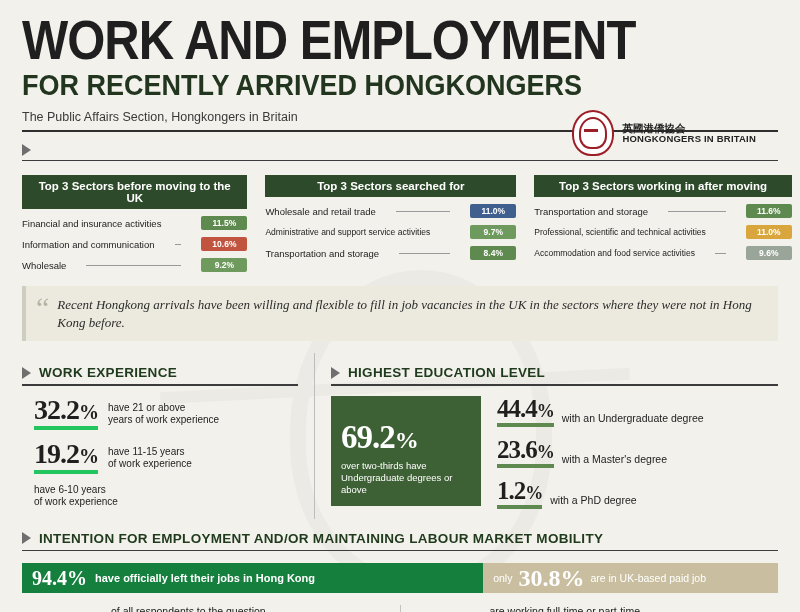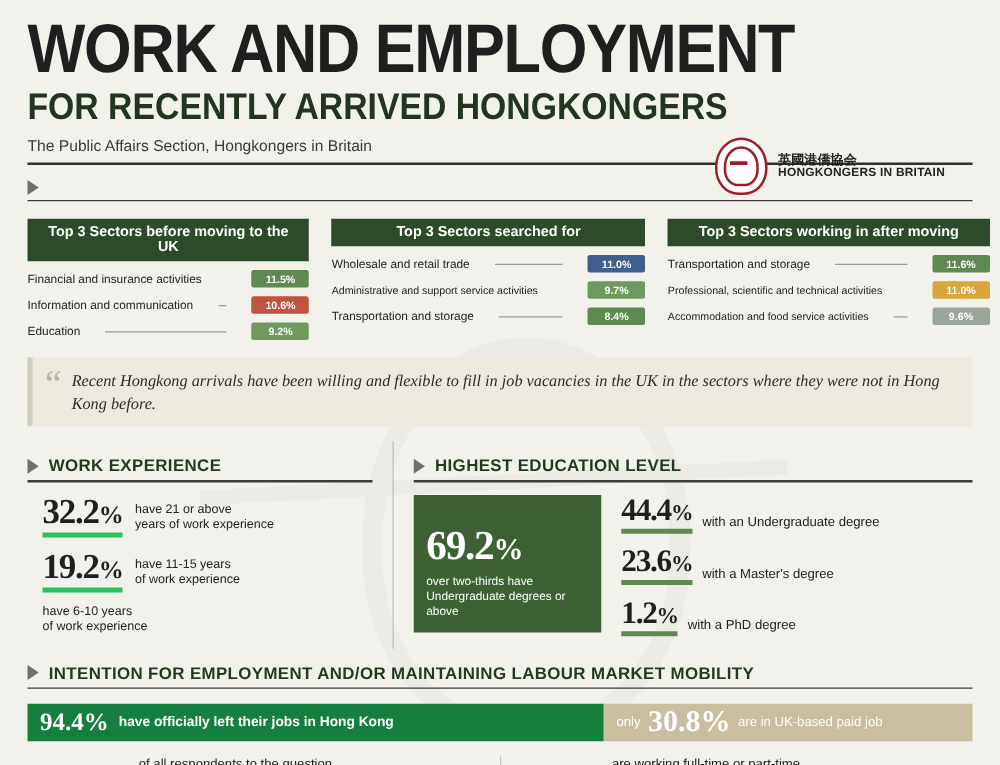--- a/index.html
+++ b/index.html
@@ -220,21 +220,21 @@
         <span class="sector-label">Financial and insurance activities</span>
         <span class="sector-line"></span>
         <span class="pill" style="background:#5e8a4f">11.5%</span>
       </div>
       <div class="sector-row">
         <span class="sector-label">Information and communication</span>
         <span class="sector-line"></span>
         <span class="pill" style="background:#c0543f">10.6%</span>
       </div>
       <div class="sector-row">
-        <span class="sector-label">Education</span>
+        <span class="sector-label">Wholesale</span>
         <span class="sector-line"></span>
         <span class="pill" style="background:#6f9a5e">9.2%</span>
       </div>
     </div>
 
     <div class="sector-col">
       <div class="sector-title">Top 3 Sectors searched for</div>
       <div class="sector-row">
         <span class="sector-label">Wholesale and retail trade</span>
         <span class="sector-line"></span>

